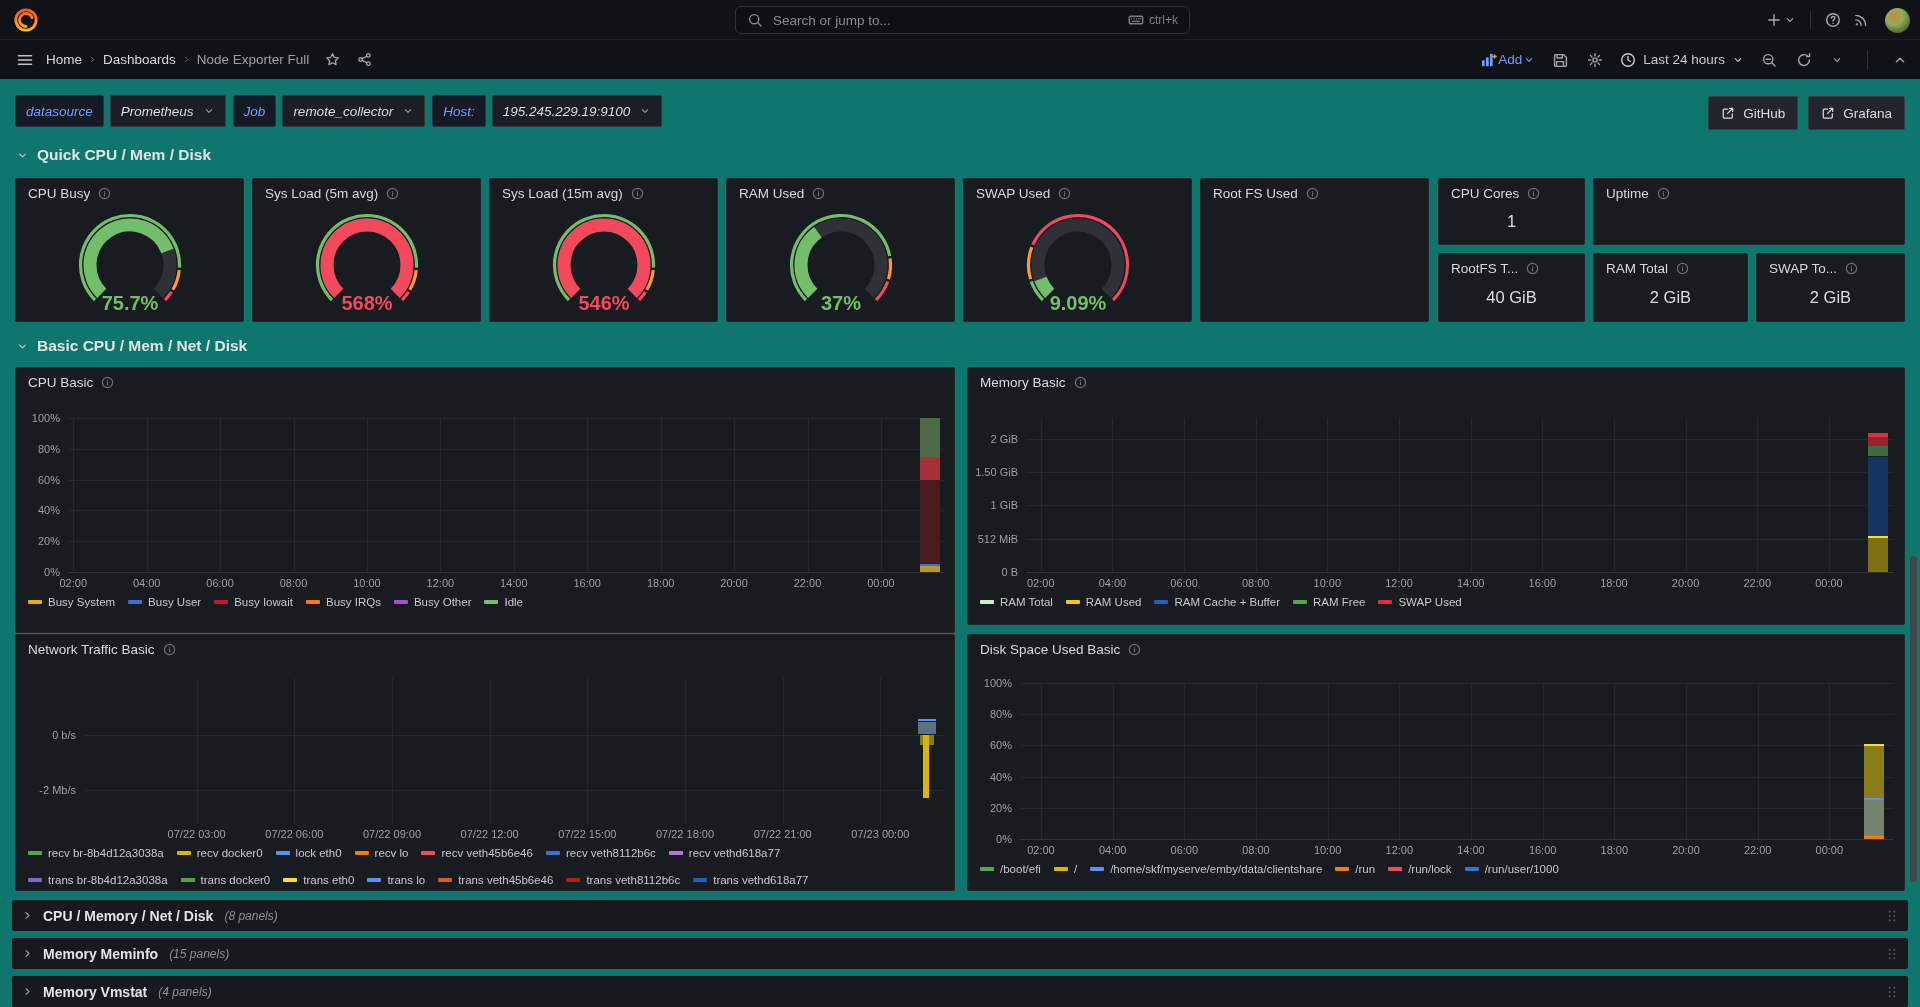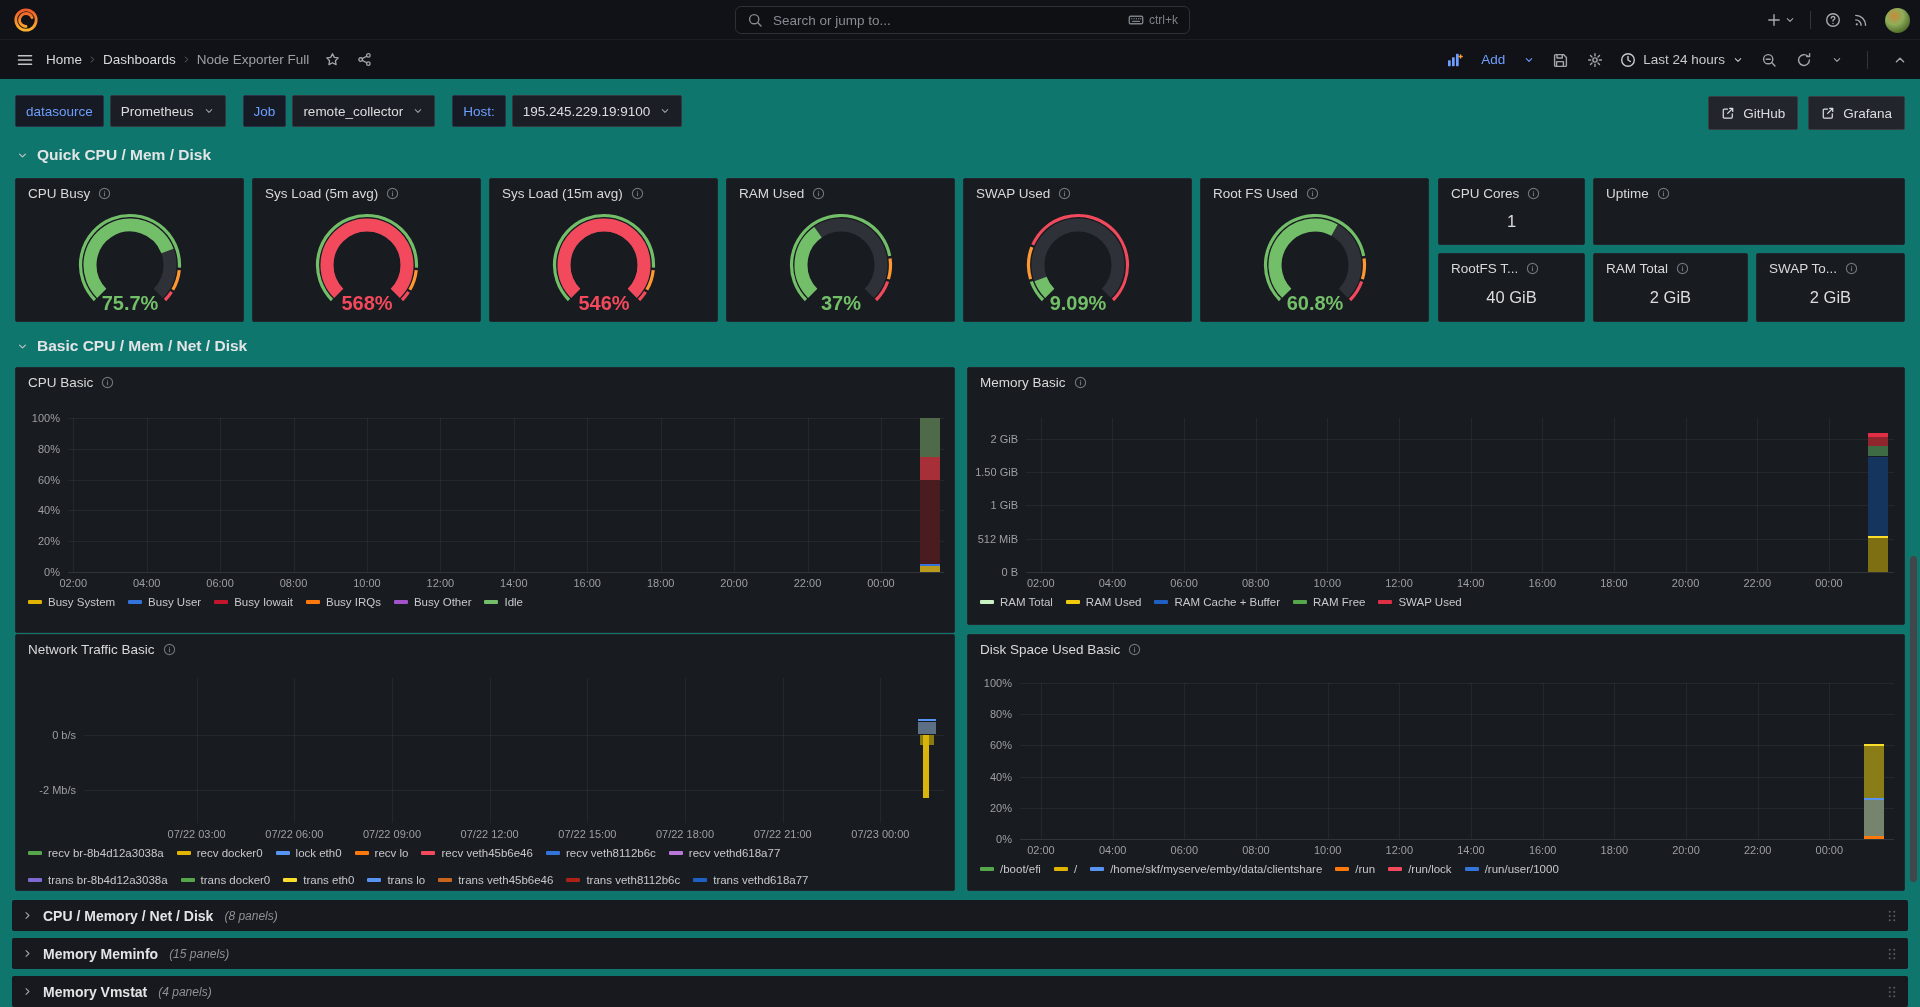--- a/index.html
+++ b/index.html
@@ -17,25 +17,25 @@
   .avatar{width:25px;height:25px;border-radius:50%;margin-left:9px;background:radial-gradient(circle at 38% 32%,#c88a3a 0%,#8fae5a 38%,#55722f 72%,#3c5322 100%);cursor:pointer;}
   
   .toolbar{position:absolute;top:40px;left:0;width:100%;height:39px;display:flex;align-items:center;padding:0 10px;box-sizing:border-box;background:#111217;z-index:6;}
   .menubtn{color:#c3c4c7;display:flex;padding:4px;margin-left:2px;background:none;border:0;cursor:pointer;}
   .crumbs{display:flex;align-items:center;gap:5px;margin-left:8px;}
   .crumb{font-size:13.5px;color:#d8d9da;cursor:pointer;}
   .crumb.dim{color:#9d9fa3;}
   .csep{color:#62656b;display:flex;align-items:center;}
   .tb-icons{display:flex;align-items:center;gap:13px;margin-left:14px;color:#9d9fa3;}
   .tbright{margin-left:auto;display:flex;align-items:center;gap:15px;color:#a3a5aa;}
-  .addbtn{display:flex;align-items:center;gap:18px;color:#6e9fff;font-size:13.5px;font-weight:500;cursor:pointer;}
+  .addbtn{display:flex;align-items:center;gap:1px;color:#6e9fff;font-size:13.5px;font-weight:500;cursor:pointer;}
   .timebtn{display:flex;align-items:center;gap:7px;color:#c9cacc;font-size:13.5px;cursor:pointer;}
   .plainbtn{display:flex;align-items:center;background:none;border:0;color:#a3a5aa;cursor:pointer;padding:2px;}
   
-  .filter-row{position:absolute;left:15px;top:95px;display:flex;gap:17px;z-index:2;}
+  .filter-row{position:absolute;left:15px;top:95px;display:flex;gap:7px;z-index:2;font-style:italic;}
   .fgroup{display:flex;gap:6px;}
   .vlabel{height:32px;box-sizing:border-box;display:flex;align-items:center;padding:0 10px;background:#161a24;border:1px solid #2b3247;border-radius:2px;color:#6e9fff;font-size:13.5px;cursor:pointer;}
   .vvalue{height:32px;box-sizing:border-box;display:flex;align-items:center;gap:9px;padding:0 10px;background:#1b1e24;border:1px solid #34373e;border-radius:2px;color:#dcdde0;font-size:13.5px;cursor:pointer;}
   .vvalue .ic{color:#9d9fa3;}
   .links-row{position:absolute;right:15px;top:96px;display:flex;gap:10px;z-index:2;}
   .linkbtn{height:34px;box-sizing:border-box;display:flex;align-items:center;gap:8px;padding:8px 12px;background:#22252b;border:1px solid #393c43;border-radius:2px;color:#dcdde0;font-size:13.5px;cursor:pointer;}
   
   .sech{position:absolute;display:flex;align-items:center;gap:8px;font-size:15.5px;font-weight:700;color:#e3e4e6;cursor:pointer;}
   .sech .ic{color:#c3c4c7;}
   .crow{position:absolute;left:12px;right:12px;height:31px;display:flex;align-items:center;gap:9px;padding:0 9px;box-sizing:border-box;background:#17191e;border-radius:2px;cursor:pointer;}
@@ -438,30 +438,20 @@
       <div class="panel" style="left: 1200px; top: 178px; width: 229px; height: 144px;">
         <div class="ptitle">
           <span>Root FS Used</span>
           <span class="ic">
             <svg width="13" height="13" viewBox="0 0 16 16" fill="none" stroke="currentColor" stroke-width="1.4" stroke-linecap="round" stroke-linejoin="round">
               <circle cx="8" cy="8" r="6.3"></circle>
               <path d="M8 7.2v3.6M8 5.2h.01"></path>
             </svg>
           </span>
         </div>
-        <div class="gaugewrap">
-          <svg width="132" height="106" viewBox="0 0 132 106" fill="none">
-            <path d="M 37.72 84.28 A 40 40 0 1 1 94.28 84.28" stroke="#2e3138" stroke-width="13"></path>
-            <path d="M 37.72 84.28 A 40 40 0 0 1 85.49 21.07" stroke="#73bf69" stroke-width="13"></path>
-            <path d="M 31.00 91.00 A 49.5 49.5 0 1 1 114.69 47.06" stroke="#73bf69" stroke-width="3.2"></path>
-            <path d="M 115.07 49.45 A 49.5 49.5 0 0 1 113.44 70.14" stroke="#ff9830" stroke-width="3.2"></path>
-            <path d="M 112.69 72.44 A 49.5 49.5 0 0 1 101.00 91.00" stroke="#f2495c" stroke-width="3.2"></path>
-            <text x="66" y="101" text-anchor="middle" fill="#73bf69" font-size="20" font-weight="700" font-family="Liberation Sans, sans-serif" stroke="none">60.8%</text>
-          </svg>
-        </div>
       </div>
       <div class="panel" style="left: 1438px; top: 178px; width: 147px; height: 67px;">
         <div class="ptitle">
           <span>CPU Cores</span>
           <span class="ic">
             <svg width="13" height="13" viewBox="0 0 16 16" fill="none" stroke="currentColor" stroke-width="1.4" stroke-linecap="round" stroke-linejoin="round">
               <circle cx="8" cy="8" r="6.3"></circle>
               <path d="M8 7.2v3.6M8 5.2h.01"></path>
             </svg>
           </span>

